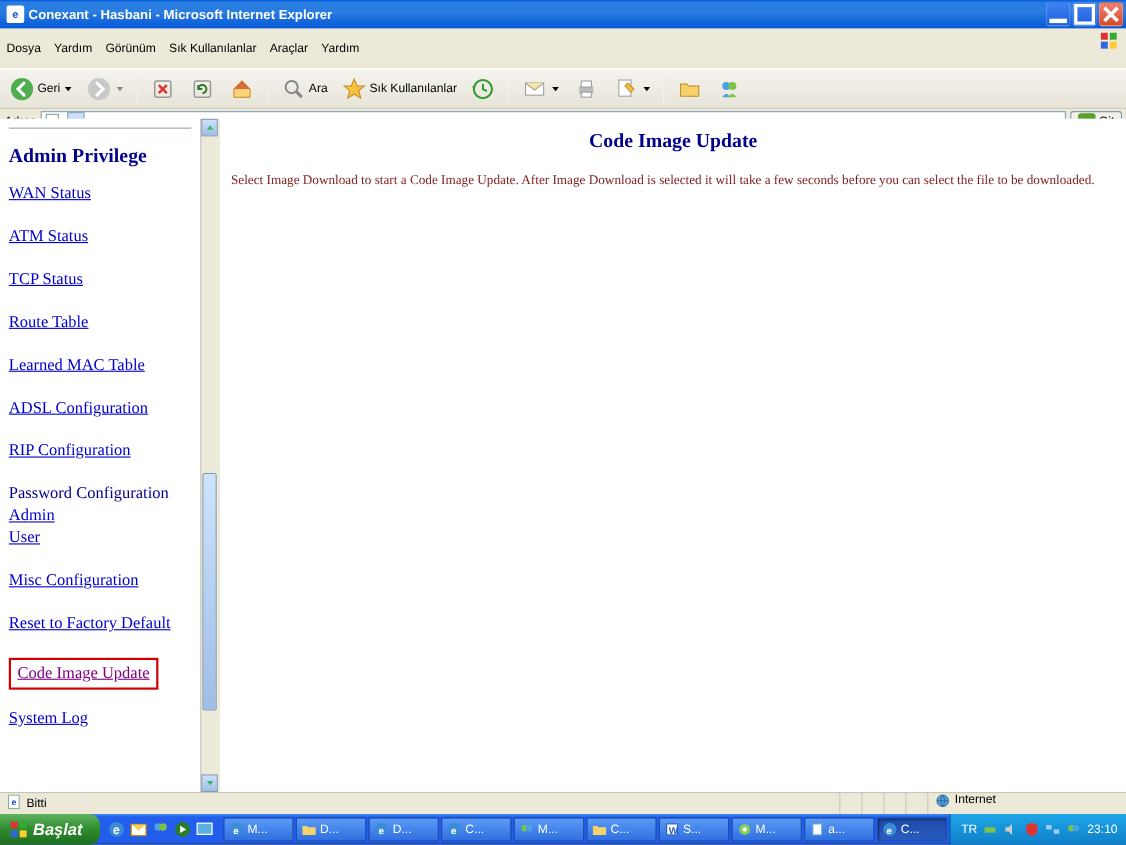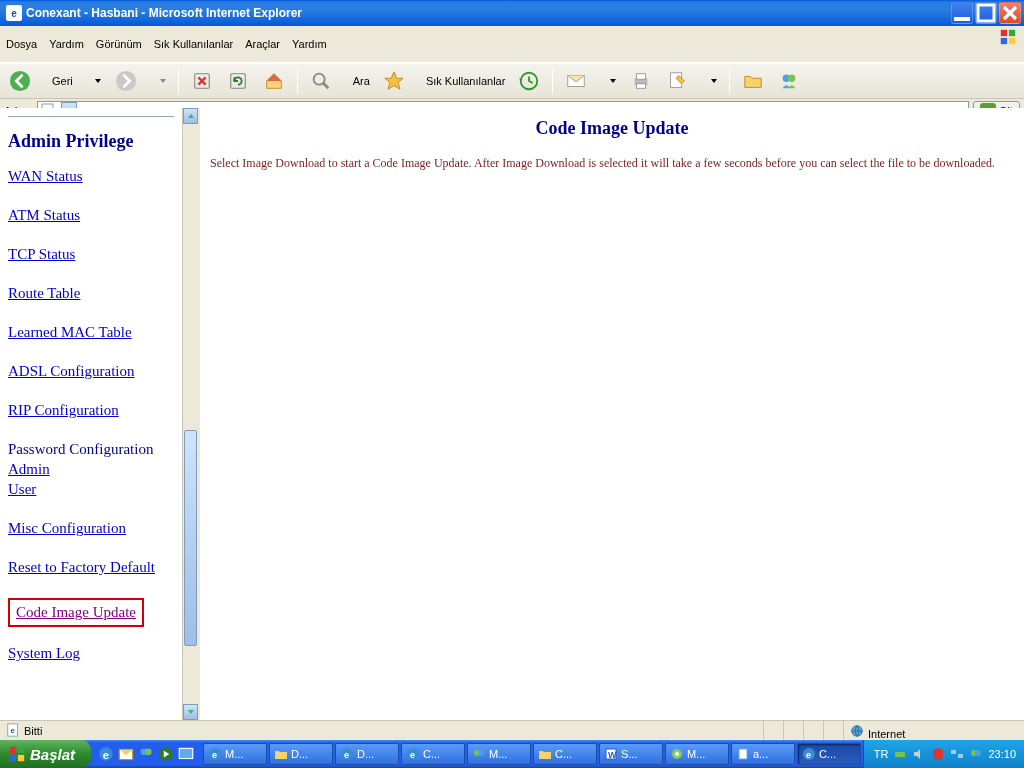--- a/index.html
+++ b/index.html
@@ -15,21 +15,21 @@
   .win-close { background:linear-gradient(to bottom,#f08070,#d64b28); }
 
   
   .menubar { height:37px; background:#ece9d8; display:flex; align-items:center; padding:0 6px; border-bottom:1px solid #fff; position:relative;}
   .menubar span { margin-right:12px; color:#000; cursor:default;}
   .winflag { position:absolute; right:4px; top:0; width:24px; height:22px; display:flex; align-items:center; justify-content:center;}
   .winflag svg { width:18px;height:18px;}
 
   
   .toolbar { height:36px; background:linear-gradient(to bottom,#f4f3ee,#e7e4d7); border-top:1px solid #fff; border-bottom:1px solid #c9c6b8; display:flex; align-items:center; padding:0 4px; gap:4px;}
-  .tbtn { display:flex; align-items:center; gap:20px; padding:2px 4px; border-radius:3px;}
+  .tbtn { display:flex; align-items:center; gap:2px; padding:2px 4px; border-radius:3px;}
   .ticon { width:24px;height:24px;display:flex;align-items:center;justify-content:center;}
   .ticon svg{width:22px;height:22px;}
   .tlabel { font-size:11px;color:#000;}
   .dd { width:8px;height:8px;margin-left:1px; }
   .sep { width:1px;height:26px;background:#c9c6b8;margin:0 3px;border-right:1px solid #fff;}
 
   
   .addrbar { height:24px; background:#ece9d8; display:flex; align-items:center; padding:0 4px; border-bottom:1px solid #c9c6b8;}
   .addrbar .lbl { margin-right:4px;color:#000;}
   .addrbox { flex:1; height:20px; background:#fff; border:1px solid #7f9db9; display:flex; align-items:center; padding:0 2px;}
@@ -59,21 +59,21 @@
   .mainpane{flex:1;height:100%;overflow:hidden;background:#fff;padding:10px 6px;}
   .mp-title{color:#00008b;font-family:"Times New Roman",serif;font-size:18px;font-weight:bold;text-align:center;margin-bottom:16px;}
   .mp-btnrow{text-align:center;margin-bottom:22px;}
   .dlbtn{font-family:Tahoma,Arial,sans-serif;font-size:12px;padding:2px 18px;background:#efefef;border:1px solid #7f9db9;border-radius:2px;box-shadow:inset 0 0 0 1px #fff;}
   .mp-text{font-family:"Times New Roman",serif;font-size:12px;color:#7f1d1d;text-align:left;line-height:1.35;padding:0 4px;}
 
   
   .statusbar{position:absolute;left:0;right:0;bottom:28px;height:20px;background:#ece9d8;border-top:1px solid #c9c6b8;display:flex;align-items:center;font-size:11px;}
   .statusbar .sleft{flex:1;display:flex;align-items:center;gap:4px;padding:0 6px;border-right:1px solid #c9c6b8;height:100%;}
   .statusbar .scell{width:20px;height:100%;border-right:1px solid #c9c6b8;}
-  .statusbar .sright{width:180px;display:flex;align-items:flex-end;gap:4px;padding:0 6px;height:100%;}
+  .statusbar .sright{width:180px;display:flex;align-items:flex-start;gap:4px;padding:0 6px;height:100%;}
 
   
   .taskbar{position:absolute;left:0;right:0;bottom:0;height:28px;background:linear-gradient(to bottom,#3f8cf3 0%,#235dec 10%,#235dec 90%,#1442a6 100%);display:flex;align-items:stretch;}
   .start{display:flex;align-items:center;gap:4px;background:linear-gradient(to bottom,#5fb35f 0%,#2e8b2e 50%,#1f6e1f 100%);color:#fff;font-weight:bold;font-style:italic;font-size:15px;padding:0 16px 0 8px;border-radius:0 10px 10px 0;}
   .start .logo{width:18px;height:18px;}
   .ql{display:flex;align-items:center;gap:2px;padding:0 6px;}
   .ql .qi{width:18px;height:18px;display:flex;align-items:center;justify-content:center;}
   .tasks{flex:1;display:flex;align-items:center;gap:2px;padding:0 2px;overflow:hidden;}
   .task{height:22px;min-width:62px;max-width:70px;flex:1;background:linear-gradient(to bottom,#5a9bf6,#2f6fe0);border:1px solid #1d4ea8;border-radius:2px;display:flex;align-items:center;gap:3px;padding:0 4px;color:#fff;font-size:11px;overflow:hidden;white-space:nowrap;}
   .task.active{background:linear-gradient(to bottom,#1b4aa8,#2a5cc0);box-shadow:inset 1px 1px 2px #0008;}

